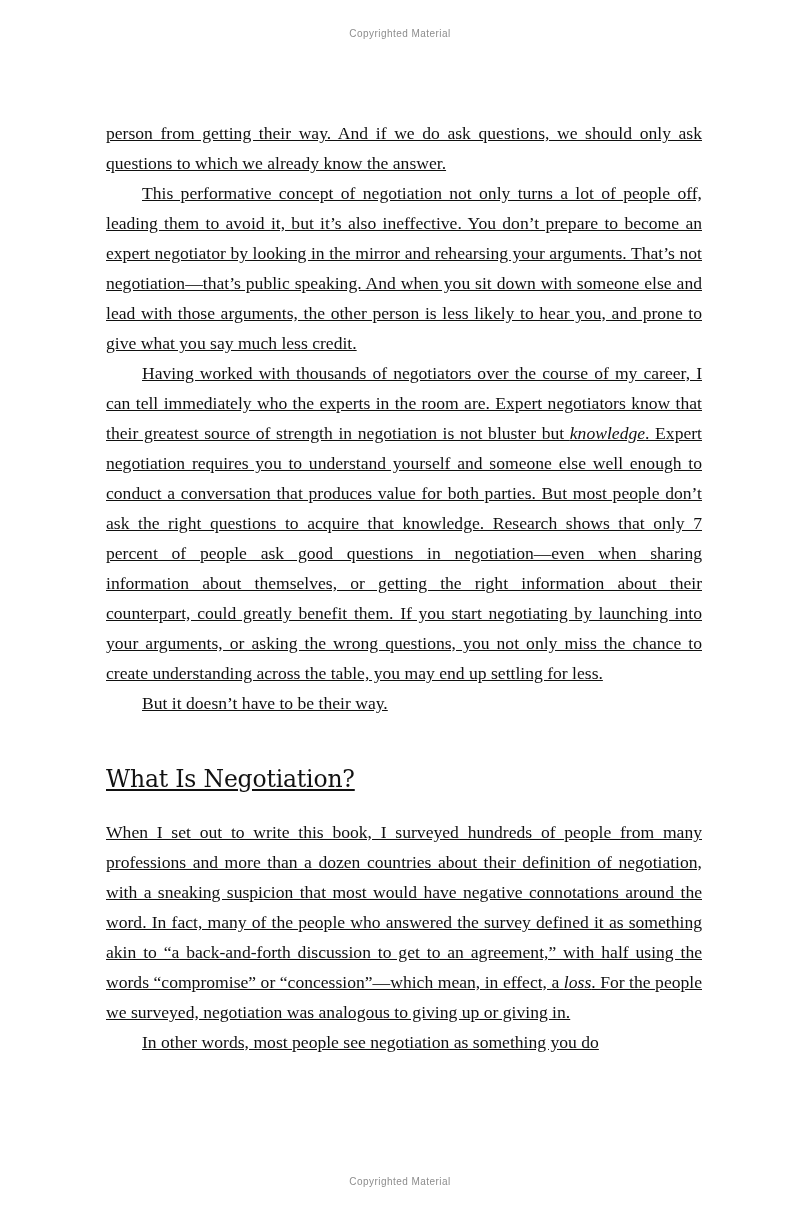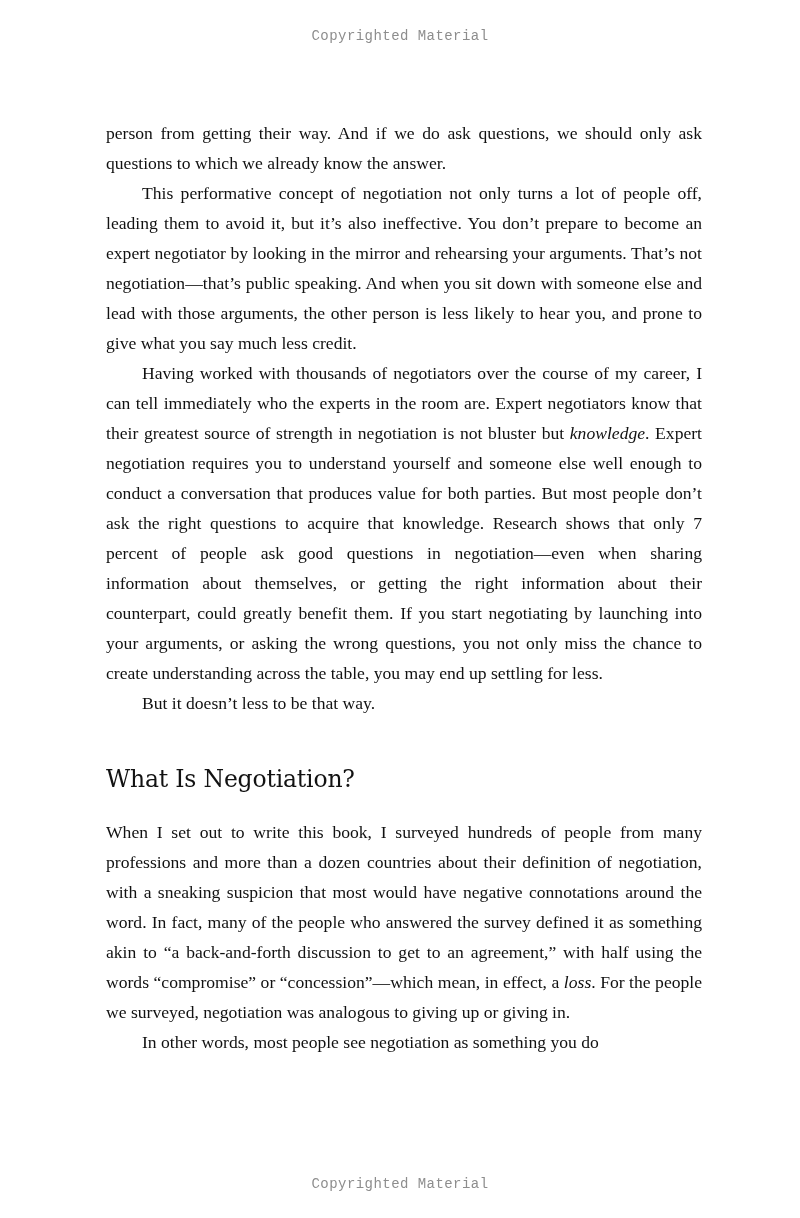--- a/index.html
+++ b/index.html
@@ -20,22 +20,22 @@
     color: #111111;
     -webkit-font-smoothing: antialiased;
   }
 
   
   .watermark {
     position: absolute;
     left: 0;
     width: 800px;
     text-align: center;
-    font-family: Liberation Mono, monospace;
-    font-size: 14px;
+    font-family: Liberation Sans, sans-serif;
+    font-size: 10px;
     letter-spacing: 0.45px;
     color: #8d8d8d;
     white-space: nowrap;
   }
   .watermark-top { top: 28px; }
   .watermark-bottom { top: 1176px; }
 
   
   .running-head {
     position: absolute;
@@ -64,20 +64,21 @@
     font-size: 15px;
     color: #1a1a1a;
   }
 
   
   .text-column {
     position: absolute;
     left: 106px;
     top: 118px;
     width: 596px;
+    text-decoration: underline;
   }
 
   p.body-par {
     margin: 0;
     font-size: 17.6px;
     line-height: 30px;
     text-align: justify;
     text-justify: inter-word;
     text-indent: 36px;
     hyphens: manual;
@@ -113,21 +114,21 @@
 
 
   <div class="text-column">
 
     <p class="body-par no-indent">person from getting their way. And if we do ask questions, we should only ask questions to which we already know the answer.</p>
 
     <p class="body-par">This performative concept of negotiation not only turns a lot of people off, leading them to avoid it, but it’s also ineffective. You don’t prepare to become an expert negotiator by looking in the mirror and rehearsing your arguments. That’s not negotiation—that’s public speaking. And when you sit down with someone else and lead with those arguments, the other person is less likely to hear you, and prone to give what you say much less credit.</p>
 
     <p class="body-par"><span>Having worked with thousands of negotiators over the course of my career, I can tell immediately who the experts in the room are. Expert negotiators know that their greatest source of strength in negotiation is not bluster but </span><em>knowledge</em><span>. Expert negotiation requires you to understand yourself and someone else well enough to conduct a conversation that produces value for both parties. But most people don’t ask the right questions to acquire that knowledge. Research shows that only 7 percent of people ask good questions in negotiation—even when sharing information about themselves, or getting the right information about their counterpart, could greatly benefit them. If you start negotiating by launching into your arguments, or asking the wrong questions, you not only miss the chance to create understanding across the table, you may end up settling for less.</span></p>
 
-    <p class="body-par" style="text-align:left;">But it doesn’t less to be that way.</p>
+    <p class="body-par" style="text-align:left;">But it doesn’t have to be their way.</p>
 
     <div class="gap-before-heading"></div>
 
     <h2 class="section-heading">What Is Negotiation?</h2>
 
     <div class="gap-after-heading"></div>
 
     <p class="body-par no-indent"><span>When I set out to write this book, I surveyed hundreds of people from many professions and more than a dozen countries about their definition of negotiation, with a sneaking suspicion that most would have negative connotations around the word. In fact, many of the people who answered the survey defined it as something akin to “a back-and-forth discussion to get to an agreement,” with half using the words “compromise” or “concession”—which mean, in effect, a </span><em>loss</em><span>. For the people we surveyed, negotiation was analogous to giving up or giving in.</span></p>
 
     <p class="body-par">In other words, most people see negotiation as something you do</p>

